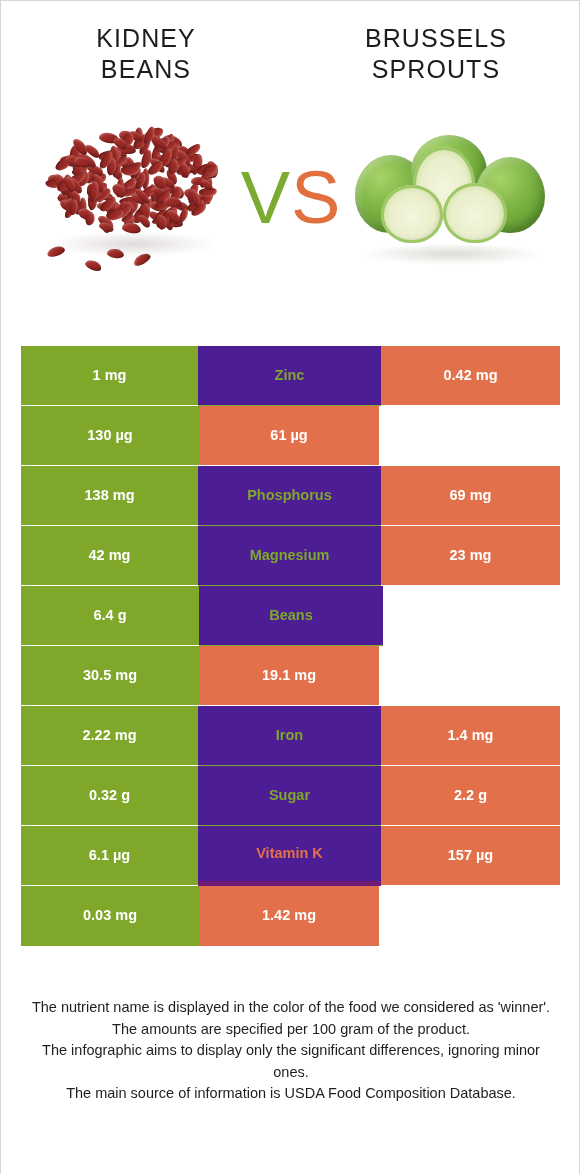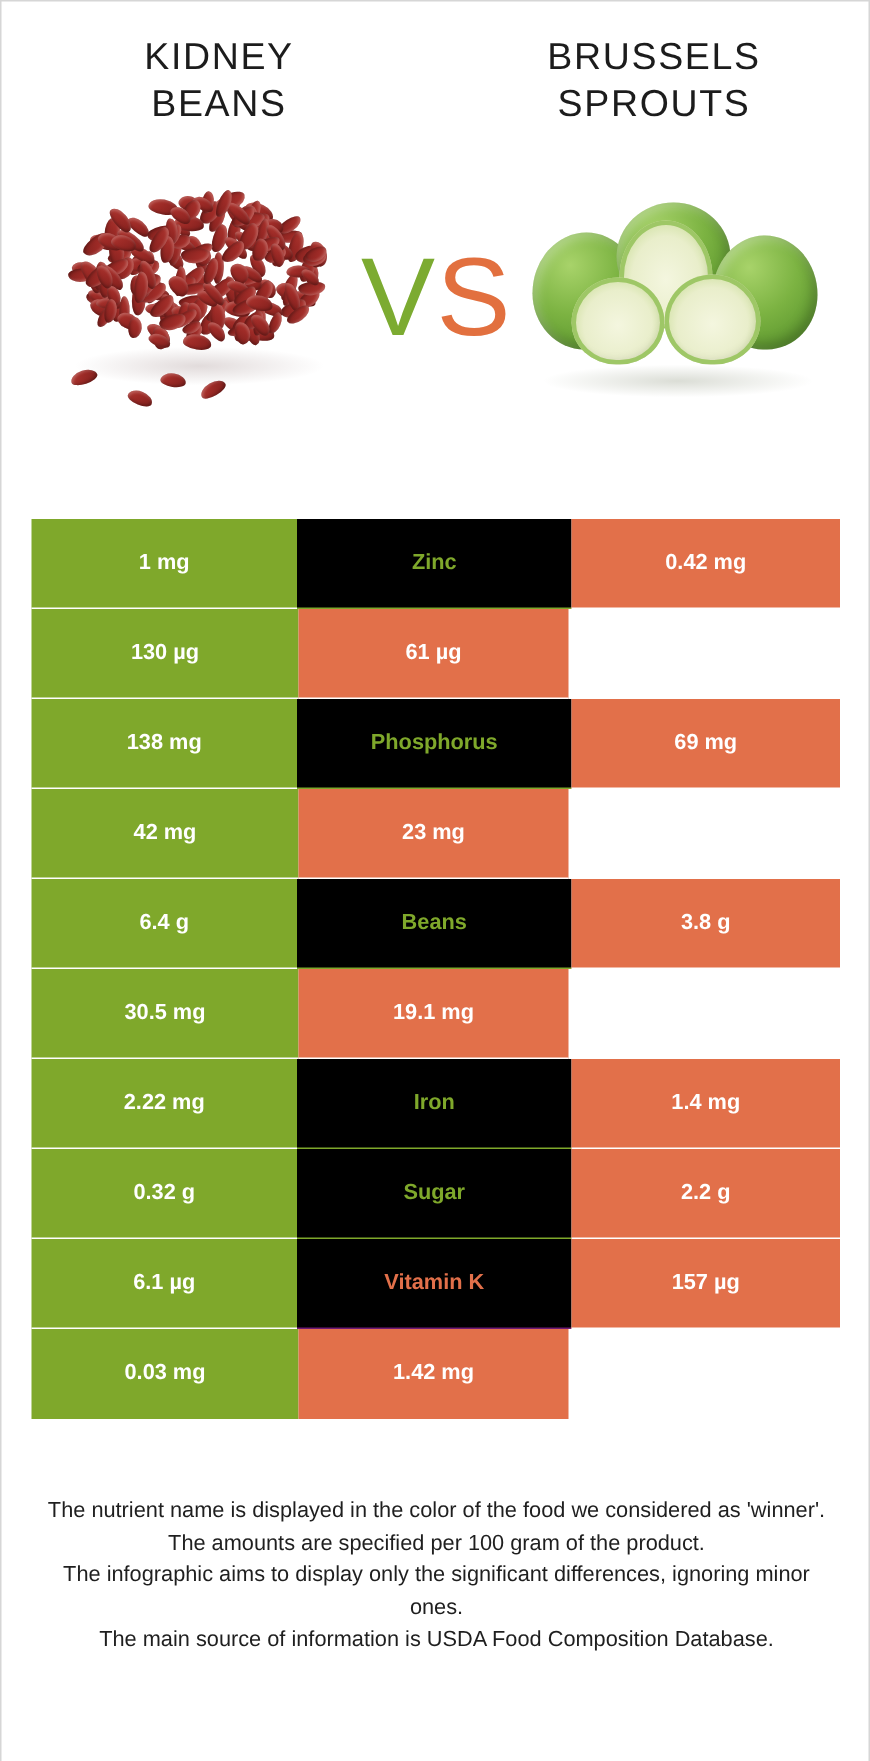--- a/index.html
+++ b/index.html
@@ -137,26 +137,26 @@
   }
   .cell.left {
     width: 178px;
     background: #7fa82b;
     color: #ffffff;
     font-weight: 600;
     border-bottom: 1px solid #ffffff;
   }
   .cell.mid {
     width: 184px;
-    background: #000000;
+    background: #4c1d95;
     font-weight: 700;
     font-size: 14.5px;
   }
   .cell.mid.win-green { color: #7fa82b; border-bottom: 1px solid #7fa82b; }
-  .cell.mid.win-orange { color: #e2704a; border-bottom: 1px solid #701a75; }
+  .cell.mid.win-orange { color: #e2704a; border-bottom: 5px solid #701a75; }
   .cell.right {
     width: 180px;
     background: #e2704a;
     color: #ffffff;
     font-weight: 600;
     border-bottom: 1px solid #ffffff;
   }
   .row:last-child .cell.left,
   .row:last-child .cell.right { border-bottom: none; }
 
@@ -418,26 +418,26 @@
         <div class="cell left">130 µg</div>
         <div class="cell right">61 µg</div>
       </div>
       <div class="row">
         <div class="cell left">138 mg</div>
         <div class="cell mid win-green">Phosphorus</div>
         <div class="cell right">69 mg</div>
       </div>
       <div class="row">
         <div class="cell left">42 mg</div>
+        <div class="cell mid win-green">Magnesium</div>
         <div class="cell right">23 mg</div>
       </div>
       <div class="row">
         <div class="cell left">6.4 g</div>
         <div class="cell mid win-green">Beans</div>
-        <div class="cell right">3.8 g</div>
       </div>
       <div class="row">
         <div class="cell left">30.5 mg</div>
         <div class="cell right">19.1 mg</div>
       </div>
       <div class="row">
         <div class="cell left">2.22 mg</div>
         <div class="cell mid win-green">Iron</div>
         <div class="cell right">1.4 mg</div>
       </div>

